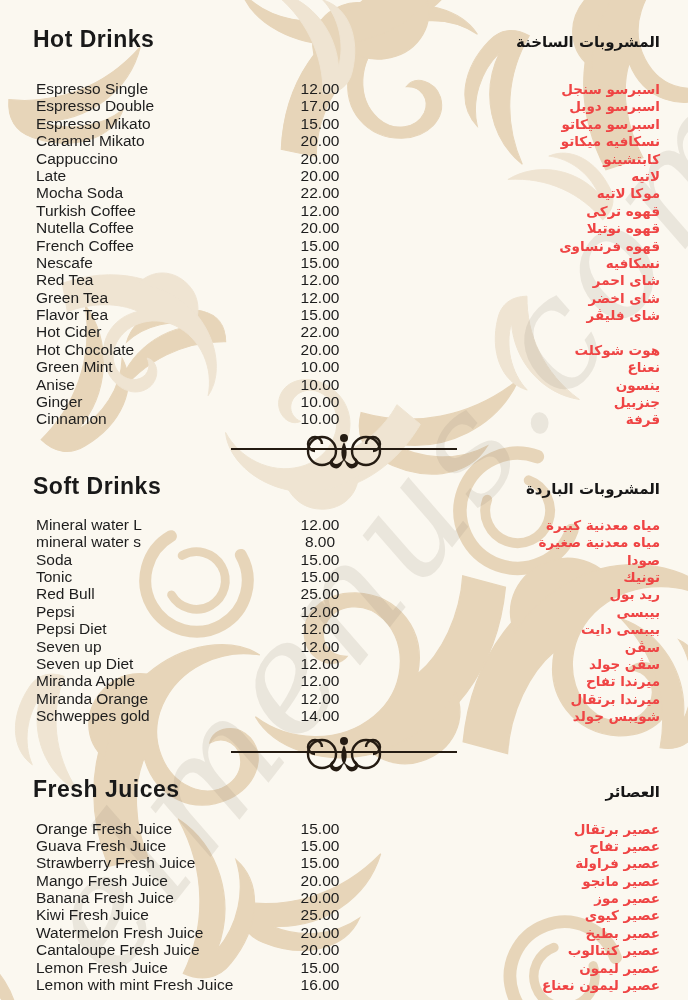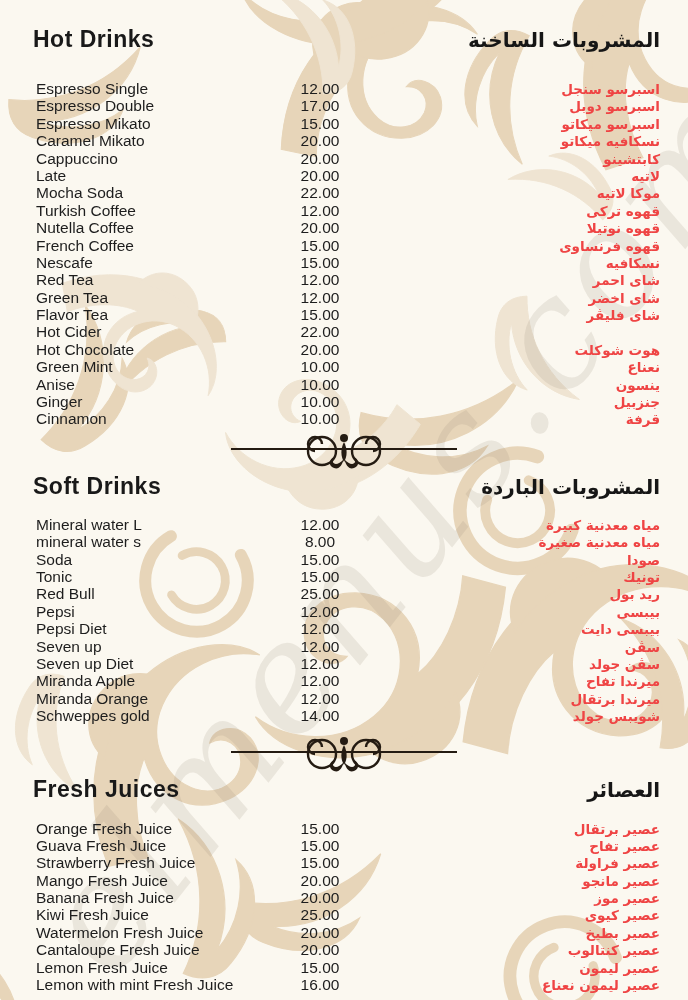--- a/index.html
+++ b/index.html
@@ -48,21 +48,21 @@
   .en-title{
     margin:0;
     font-size:23px;
     font-weight:bold;
     color:#191919;
     letter-spacing:0.5px;
   }
   .ar-title{
     margin:0;
     font-family:"DejaVu Sans", sans-serif;
-    font-size:20px;
+    font-size:15px;
     font-weight:bold;
     color:#161616;
     direction:rtl;
   }
   .rows{display:block;}
   .row{
     display:flex;
     align-items:baseline;
     height:17.4px;
     line-height:17.4px;

